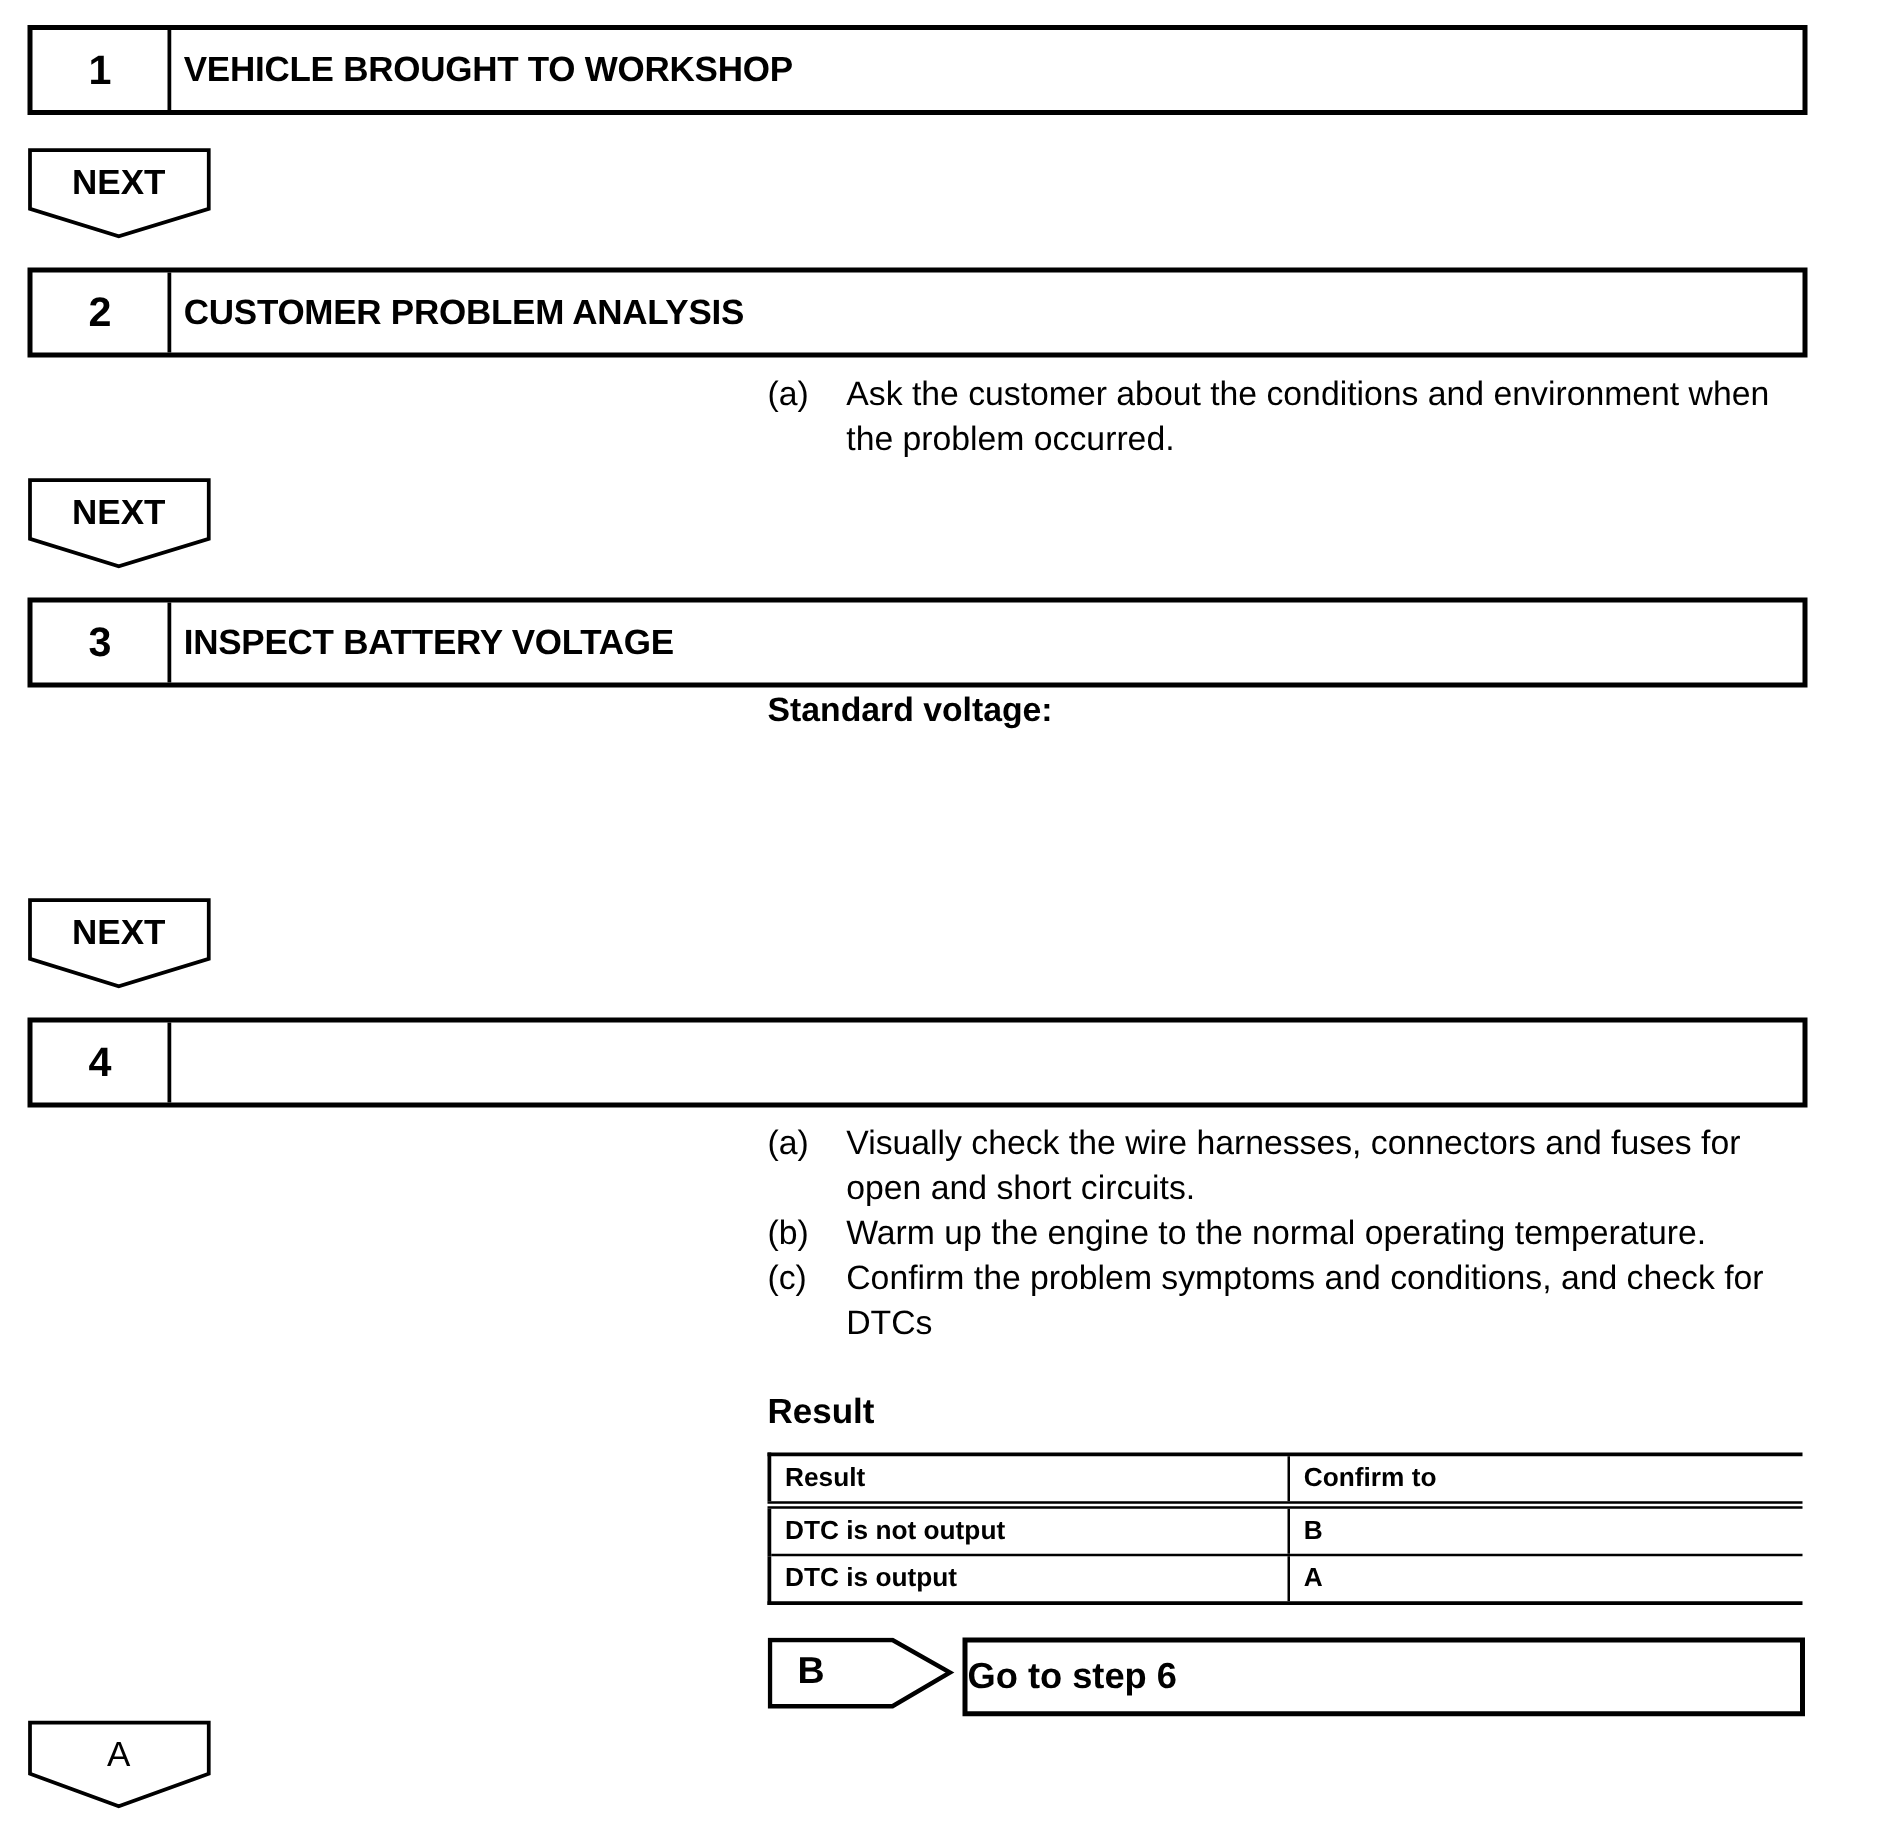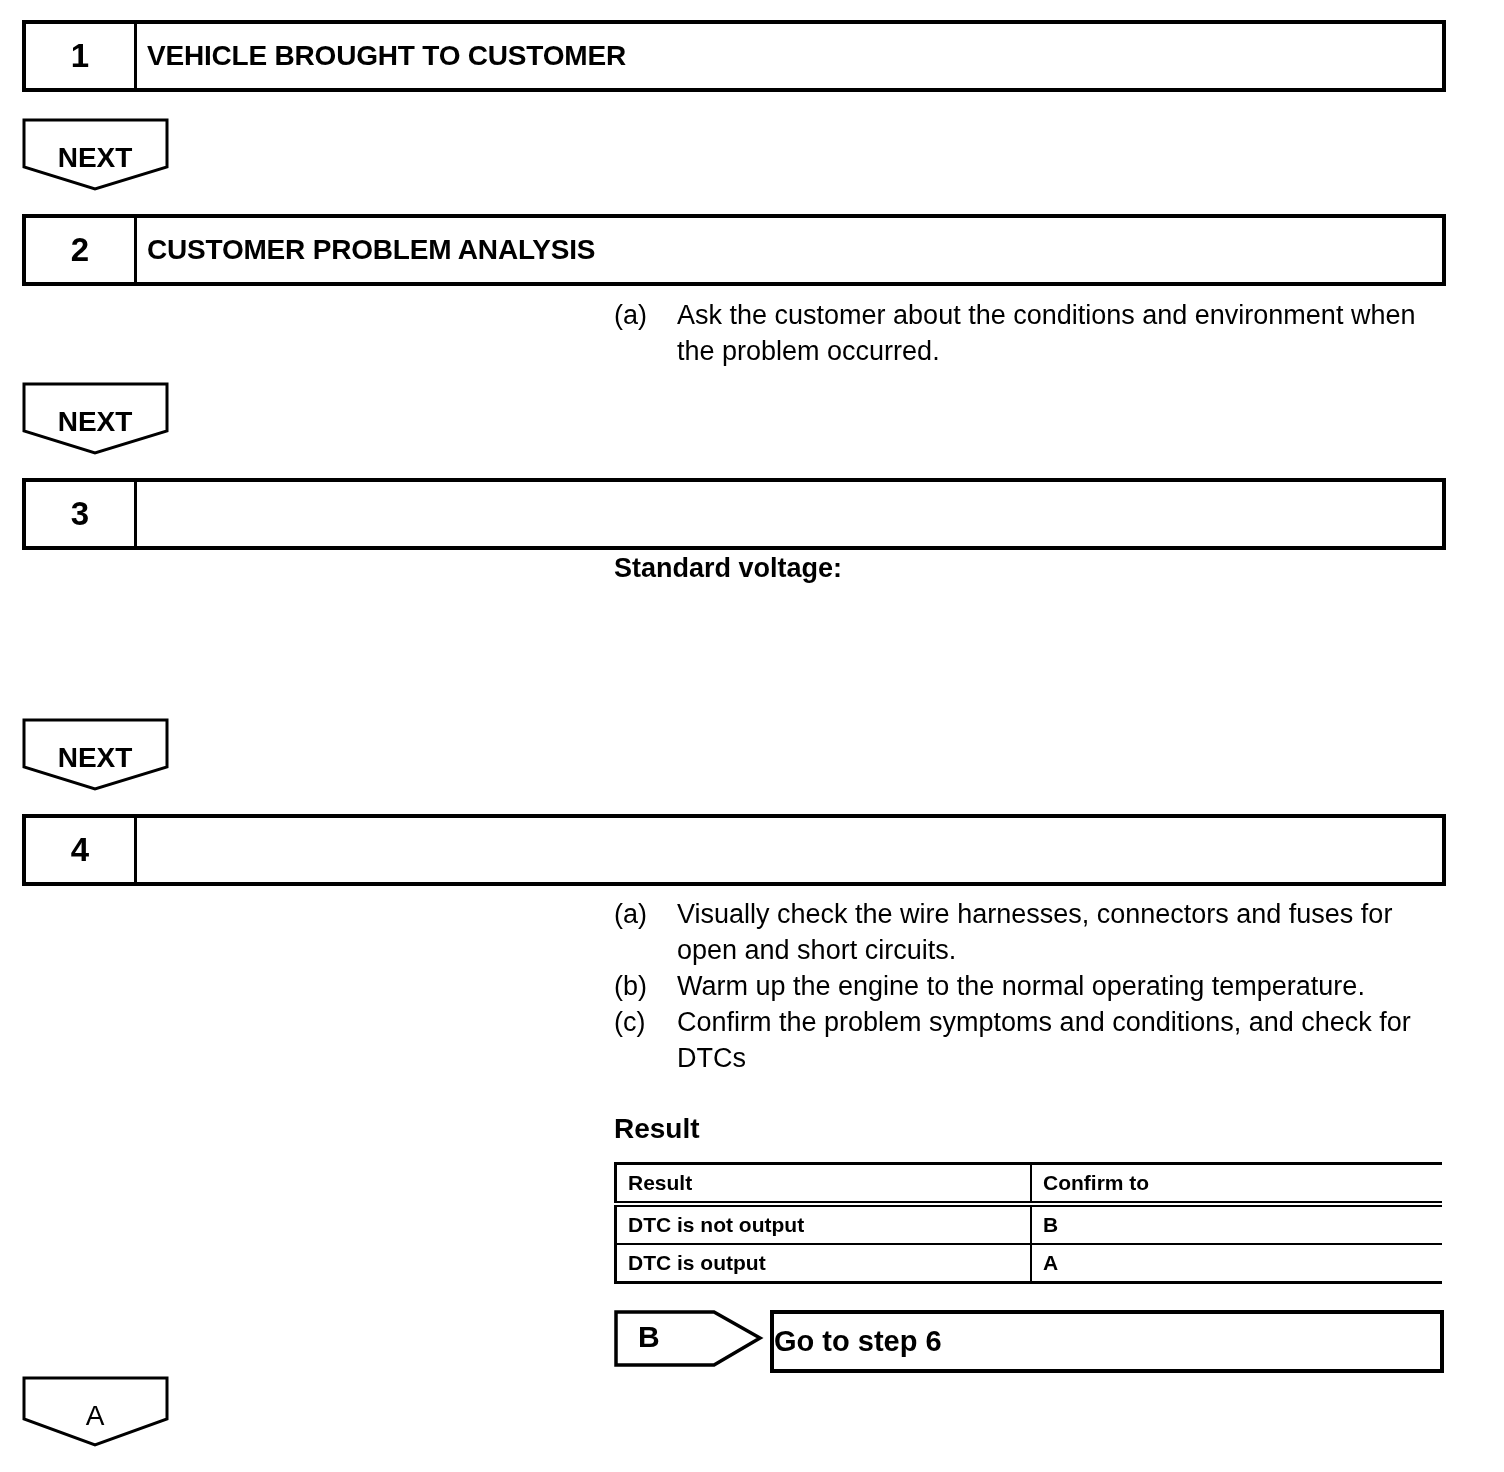--- a/index.html
+++ b/index.html
@@ -49,21 +49,21 @@
     .down-arrow {
       position: absolute;
       left: 22px;
       width: 148px;
       height: 74px;
     }
     .down-arrow svg { position: absolute; left: 0; top: 0; }
     .down-arrow .label {
       position: absolute;
       left: 0;
-      top: 24px;
+      top: 12px;
       width: 146px;
       text-align: center;
       font-size: 28px;
       font-weight: bold;
     }
     .down-arrow .label.normal { font-weight: normal; }
 
     
     .para {
       position: absolute;
@@ -149,21 +149,21 @@
       box-sizing: content-box;
       font-size: 29px;
       font-weight: bold;
     }
   </style>
 </head>
 <body>
 
 <div class="step-box" style="top:20px;">
   <div class="step-num">1</div>
-  <div class="step-title">VEHICLE BROUGHT TO CUSTOMER</div>
+  <div class="step-title">VEHICLE BROUGHT TO WORKSHOP</div>
 </div>
 
 <div class="down-arrow" style="top:118px;">
   <svg width="148" height="74">
     <polygon points="2,2 145,2 145,49 73,71 2,49" fill="#fff" stroke="#000" stroke-width="3"></polygon>
   </svg>
   <div class="label">NEXT</div>
 </div>
 
 <div class="step-box" style="top:214px;">
@@ -180,20 +180,21 @@
 
 <div class="down-arrow" style="top:382px;">
   <svg width="148" height="74">
     <polygon points="2,2 145,2 145,49 73,71 2,49" fill="#fff" stroke="#000" stroke-width="3"></polygon>
   </svg>
   <div class="label">NEXT</div>
 </div>
 
 <div class="step-box" style="top:478px;">
   <div class="step-num">3</div>
+  <div class="step-title">INSPECT BATTERY VOLTAGE</div>
 </div>
 
 <div class="spec" style="top:550px;">
   <div>Standard voltage:</div>
 </div>
 
 <div class="down-arrow" style="top:718px;">
   <svg width="148" height="74">
     <polygon points="2,2 145,2 145,49 73,71 2,49" fill="#fff" stroke="#000" stroke-width="3"></polygon>
   </svg>

